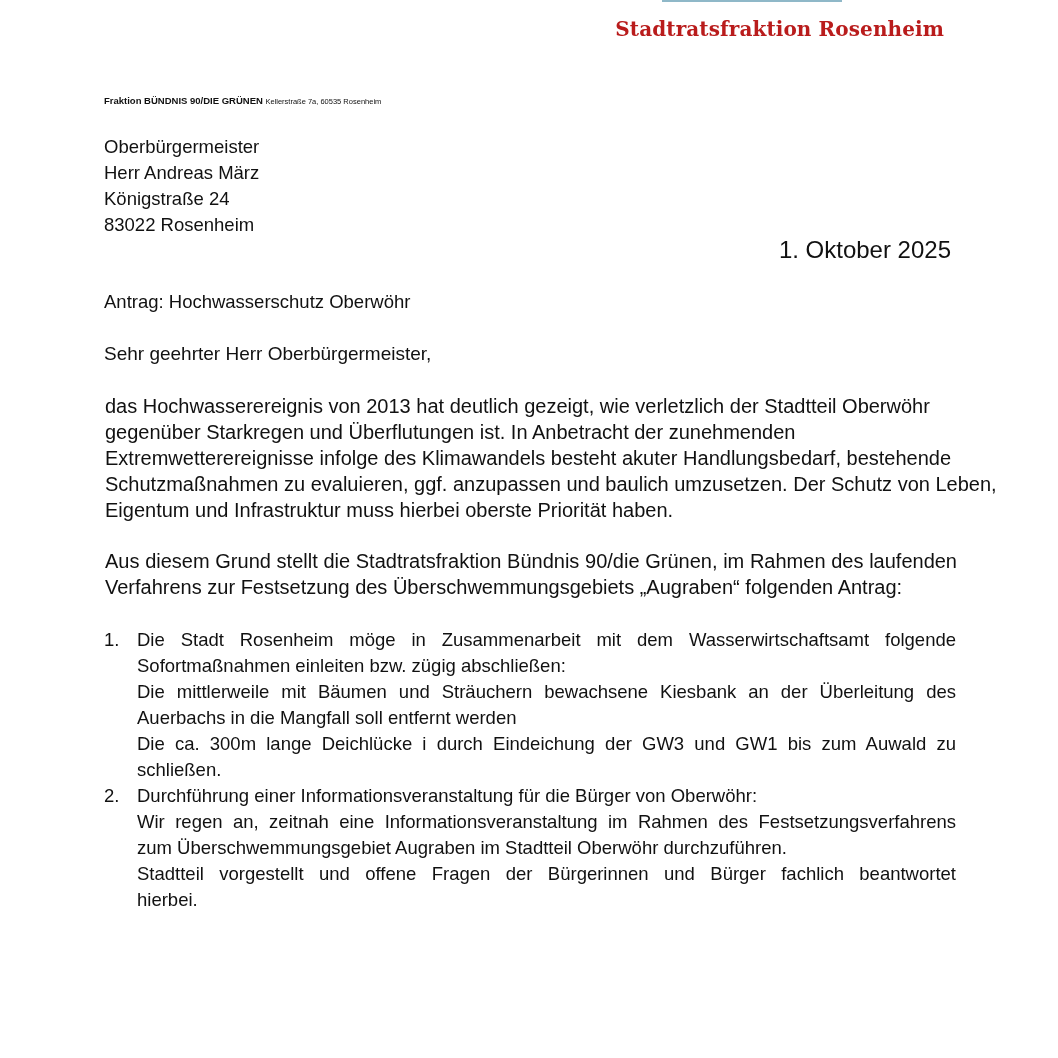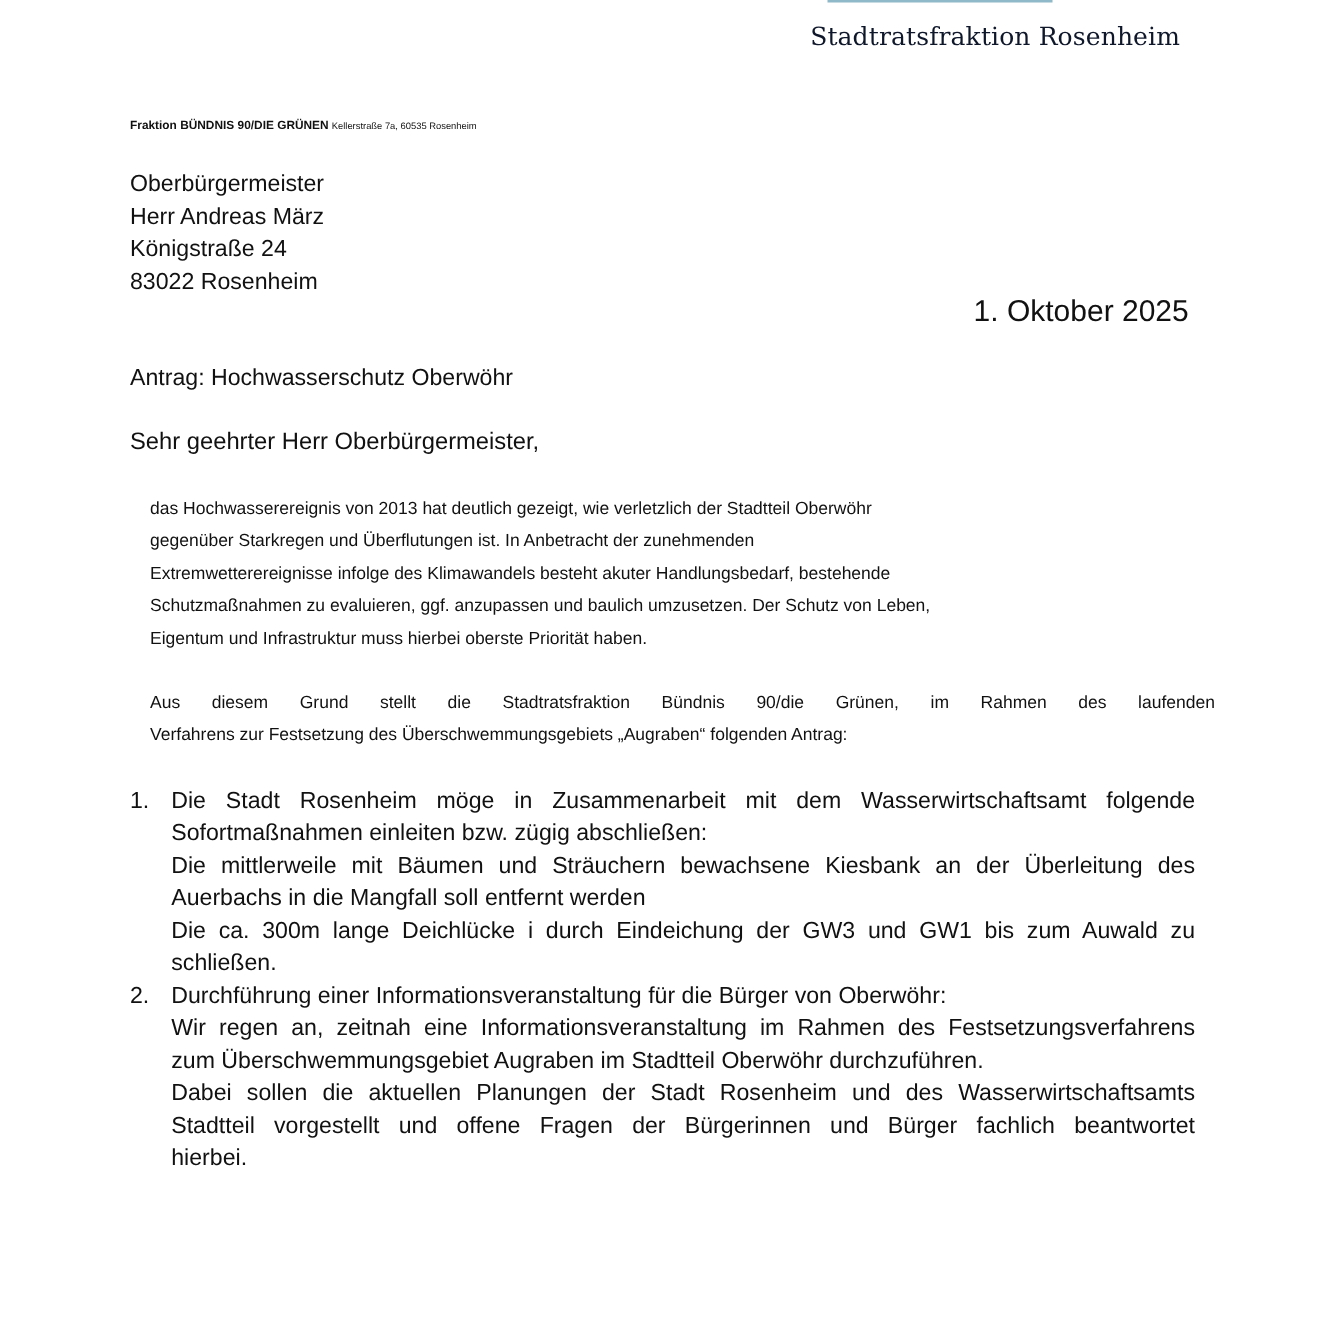--- a/index.html
+++ b/index.html
@@ -21,24 +21,24 @@
       top: 0;
       width: 180px;
       height: 2px;
       background: #8fb8c8;
     }
     .org-heading {
       position: absolute;
       right: 114px;
       top: 17px;
       font-family: "DejaVu Serif", "Liberation Serif", serif;
-      font-weight: normal;
+      font-weight: bold;
       font-size: 20px;
       letter-spacing: 0.1px;
-      color: #0f172a;
+      color: #b91c1c;
       white-space: nowrap;
     }
     .sender-line {
       position: absolute;
       left: 104px;
       top: 95px;
       font-size: 9px;
       white-space: nowrap;
       color: #111;
     }
@@ -76,23 +76,23 @@
     .salutation {
       position: absolute;
       left: 104px;
       top: 341px;
       font-size: 19px;
       line-height: 26px;
       white-space: nowrap;
     }
     .para {
       position: absolute;
-      left: 120px;
+      left: 105px;
       width: 852px;
-      font-size: 14px;
+      font-size: 20px;
       line-height: 26px;
     }
     .para .line {
       display: block;
       white-space: nowrap;
     }
     .para .line.justify {
       text-align: justify;
       text-align-last: justify;
       white-space: normal;
@@ -172,17 +172,16 @@
     <span class="line justify">Die mittlerweile mit Bäumen und Sträuchern bewachsene Kiesbank an der Überleitung des</span>
     <span class="line">Auerbachs in die Mangfall soll entfernt werden</span>
     <span class="line justify">Die ca. 300m lange Deichlücke i durch Eindeichung der GW3 und GW1 bis zum Auwald zu</span>
     <span class="line">schließen.</span>
   </div>
   <div class="list-item">
     <span class="marker">2.</span>
     <span class="line">Durchführung einer Informationsveranstaltung für die Bürger von Oberwöhr:</span>
     <span class="line justify">Wir regen an, zeitnah eine Informationsveranstaltung im Rahmen des Festsetzungsverfahrens</span>
     <span class="line">zum Überschwemmungsgebiet Augraben im Stadtteil Oberwöhr durchzuführen.</span>
-    <span class="line justify">Dabei sollen die aktuellen Planungen der Stadt Rosenheim und des Wasserwirtschaftsamts</span>
     <span class="line justify">Stadtteil vorgestellt und offene Fragen der Bürgerinnen und Bürger fachlich beantwortet</span>
     <span class="line">hierbei.</span>
   </div>
 </div>
 
 </body></html>

